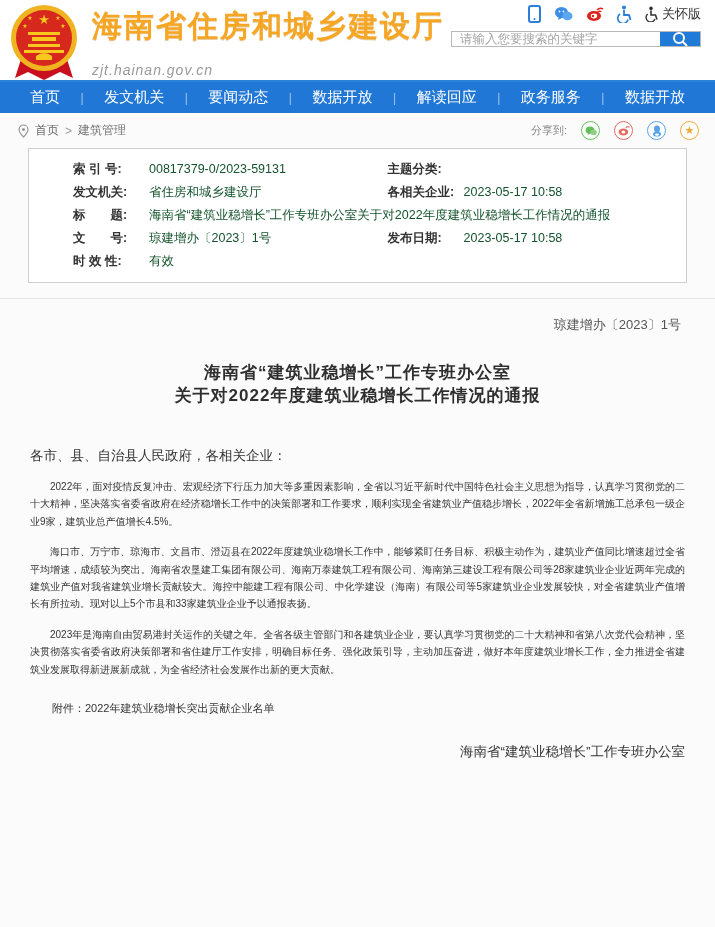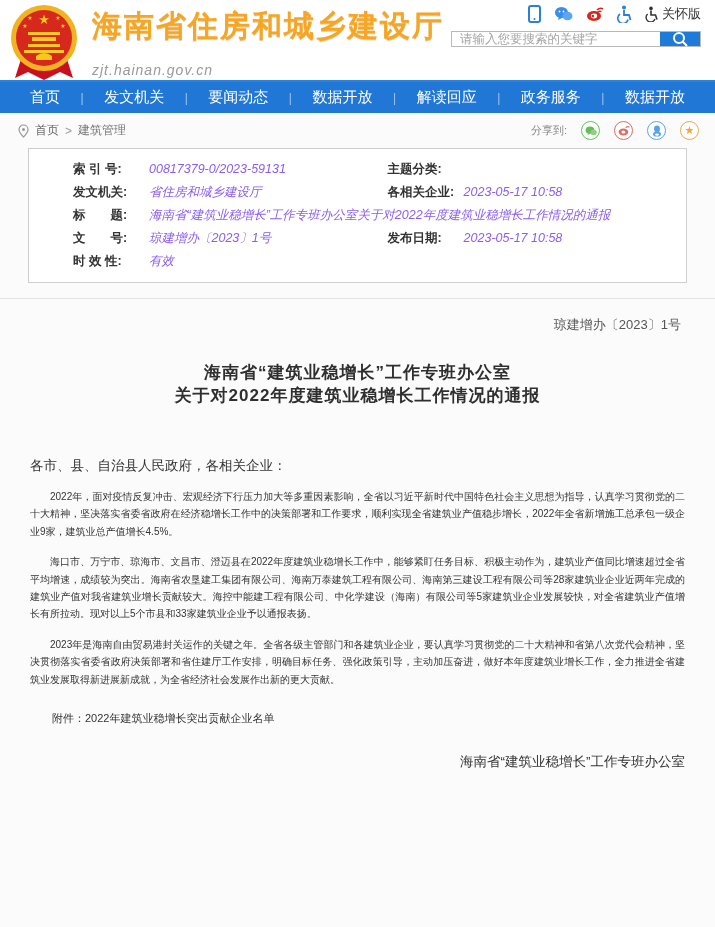--- a/index.html
+++ b/index.html
@@ -66,29 +66,29 @@
   
   .meta-box {
     margin:4px 28px 0 28px;
     background:#fff; border:1px solid #cfcfcf;
     padding:9px 8px 9px 44px;
     font-size:12.5px;
   }
   .meta-row { display:grid; grid-template-columns:72px calc(52% - 72px) 72px 1fr; line-height:23px; }
   .meta-row-full { display:grid; grid-template-columns:72px 1fr; line-height:23px; }
   .meta-label { color:#333; font-weight:bold; white-space:pre; }
-  .meta-value { color:#8b5cf6; padding-left:4px; overflow:hidden; white-space:nowrap; text-overflow:ellipsis;font-style:italic; }
+  .meta-value { color:#14532d; padding-left:4px; overflow:hidden; white-space:nowrap; text-overflow:ellipsis; }
   
   .content-sep { border:none; border-top:1px solid #e4e4e4; margin:15px 0 0 0; }
   .content { padding:0 30px; color:#333; }
   .doc-number { text-align:right; font-size:13px; color:#555; margin-top:17px; padding-right:4px; }
   .doc-title { text-align:center; font-size:17px; font-weight:bold; color:#2f2f2f; letter-spacing:1px; }
   .doc-title.l1 { margin-top:27px; }
   .doc-title.l2 { }
-  .salutation { margin-top:50px; font-size:13.5px; }
+  .salutation { margin-top:40px; font-size:13.5px; }
   .para {
     font-size:10px; line-height:1.74; text-align:justify;
     text-indent:2em; margin-top:13px; color:#333;
   }
   .attachment { font-size:11px; text-indent:2em; margin-top:23px; }
   .signer { text-align:right; font-size:13.5px; margin-top:27px; }
 </style>
 </head>
 <body>
 

